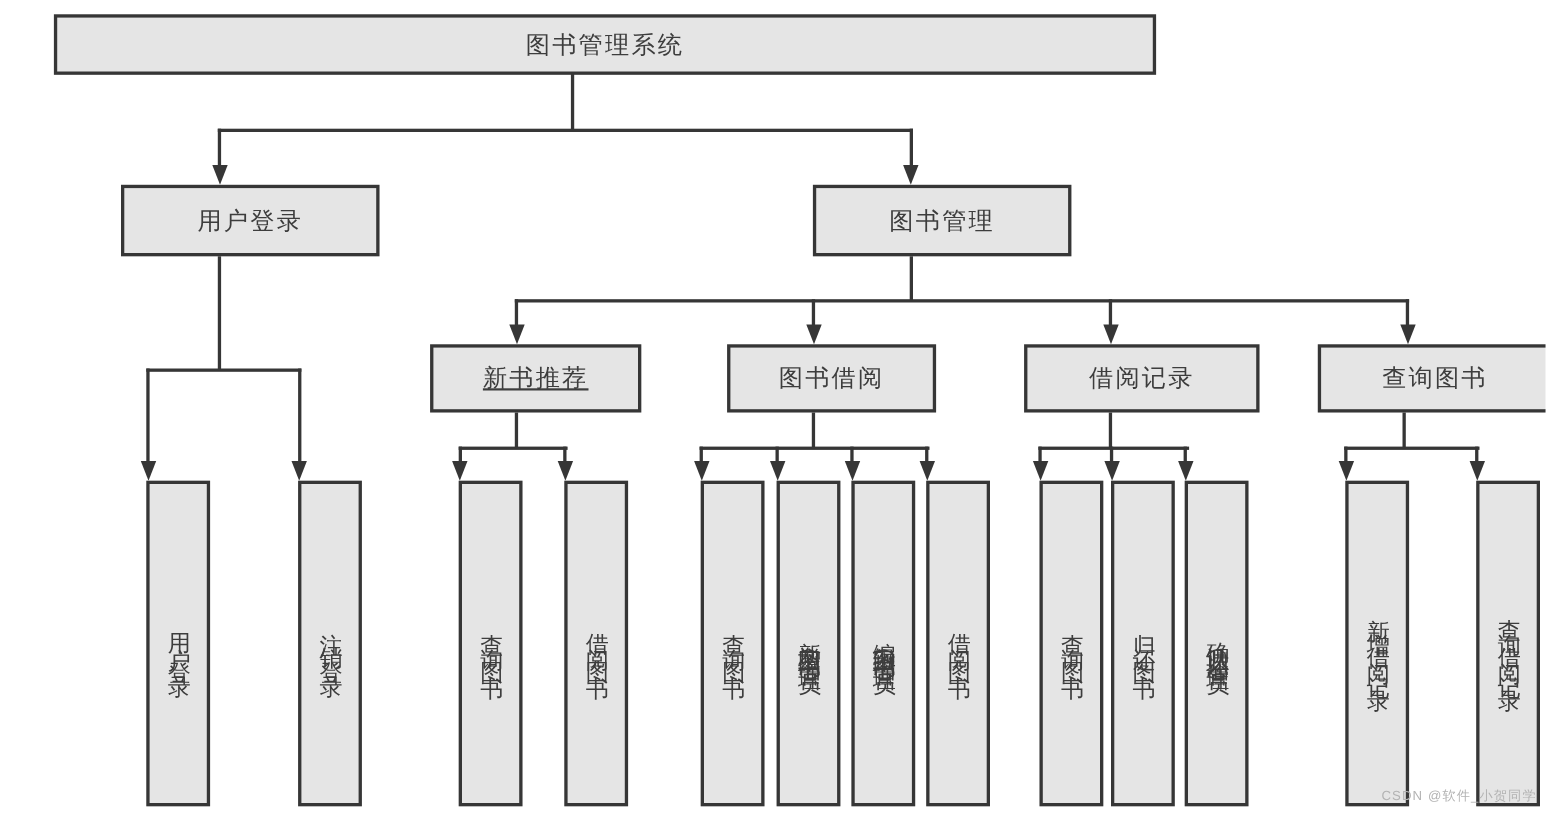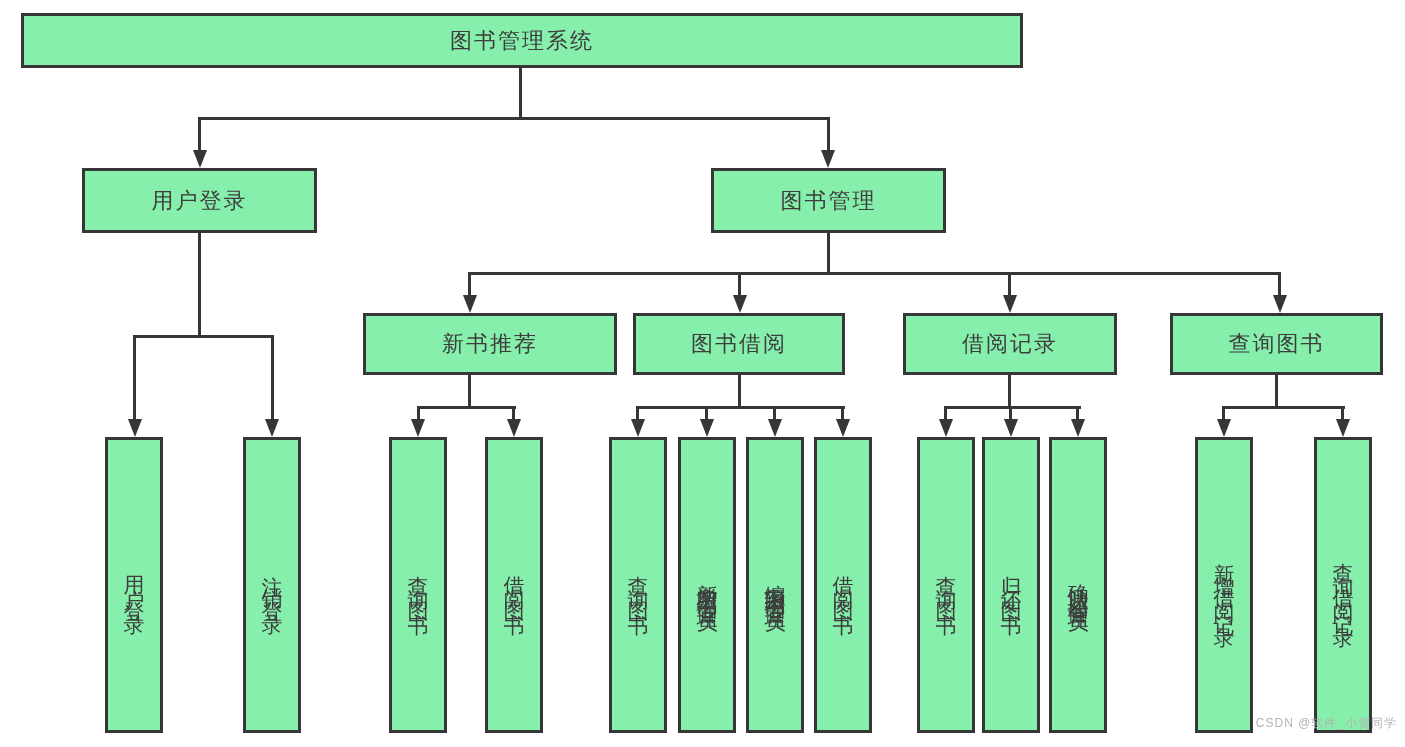--- a/index.html
+++ b/index.html
@@ -6,28 +6,29 @@
   body {
     width: 1405px; height: 747px;
     background: #ffffff;
     font-family: "Liberation Sans", "DejaVu Sans", sans-serif;
     position: relative; overflow: hidden;
   }
   #stage { position: absolute; left: 0; top: 0; width: 1405px; height: 747px; }
 
   .box {
     position: absolute;
-    background: #86efac;
+    background: #e5e5e5;
     border: 3px solid #363636;
     box-sizing: border-box;
     display: flex; align-items: center; justify-content: center;
     color: #3d3d3d;
     font-size: 22px;
     letter-spacing: 2px;
     white-space: nowrap;
+    margin-left: 28px;
   }
   .leaf {
     display: block;
     writing-mode: vertical-rl;
     text-align: center;
     line-height: 52px;          
     font-size: 21px;
     letter-spacing: 13px;
     width: 58px; height: 296px; top: 437px;
   }
@@ -76,22 +77,22 @@
   <div class="hline" style="left:468px; top:272px; width:813px;"></div>
   <div class="vline" style="left:468px; top:272px; height:25px;"></div>
   <div class="arrowhead" style="left:463px; top:295px;"></div>
   <div class="vline" style="left:738px; top:272px; height:25px;"></div>
   <div class="arrowhead" style="left:733px; top:295px;"></div>
   <div class="vline" style="left:1008px; top:272px; height:25px;"></div>
   <div class="arrowhead" style="left:1003px; top:295px;"></div>
   <div class="vline" style="left:1278px; top:272px; height:25px;"></div>
   <div class="arrowhead" style="left:1273px; top:295px;"></div>
 
-  <div class="box" style="left:363px; top:313px; width:254px; height:62px;">新书推荐</div>
-  <div class="box" style="left:633px; top:313px; width:212px; height:62px;">图书借阅</div>
+  <div class="box" style="left:363px; top:313px; width:192px; height:62px;text-decoration:underline;">新书推荐</div>
+  <div class="box" style="left:633px; top:313px; width:190px; height:62px;">图书借阅</div>
   <div class="box" style="left:903px; top:313px; width:214px; height:62px;">借阅记录</div>
   <div class="box" style="left:1170px; top:313px; width:213px; height:62px;">查询图书</div>
 
   <div class="vline" style="left:468px; top:375px; height:33px;"></div>
   <div class="hline" style="left:417px; top:406px; width:99px;"></div>
   <div class="vline" style="left:417px; top:406px; height:15px;"></div>
   <div class="arrowhead" style="left:411px; top:419px;"></div>
   <div class="vline" style="left:512px; top:406px; height:15px;"></div>
   <div class="arrowhead" style="left:507px; top:419px;"></div>
 

